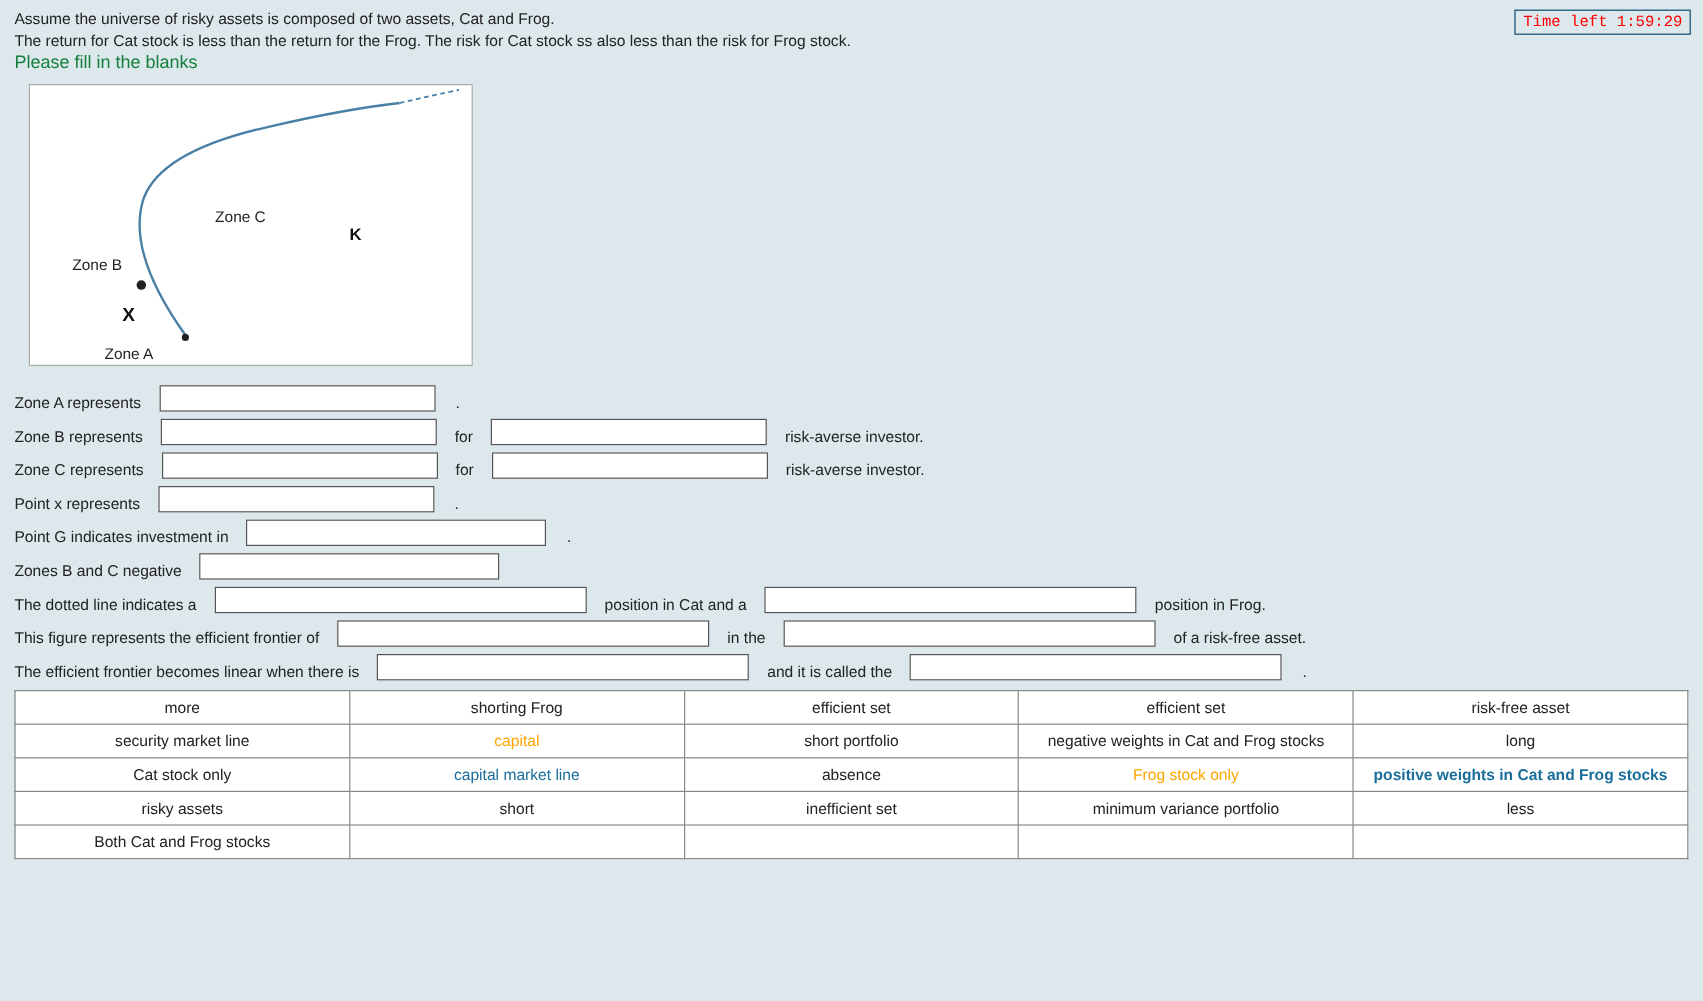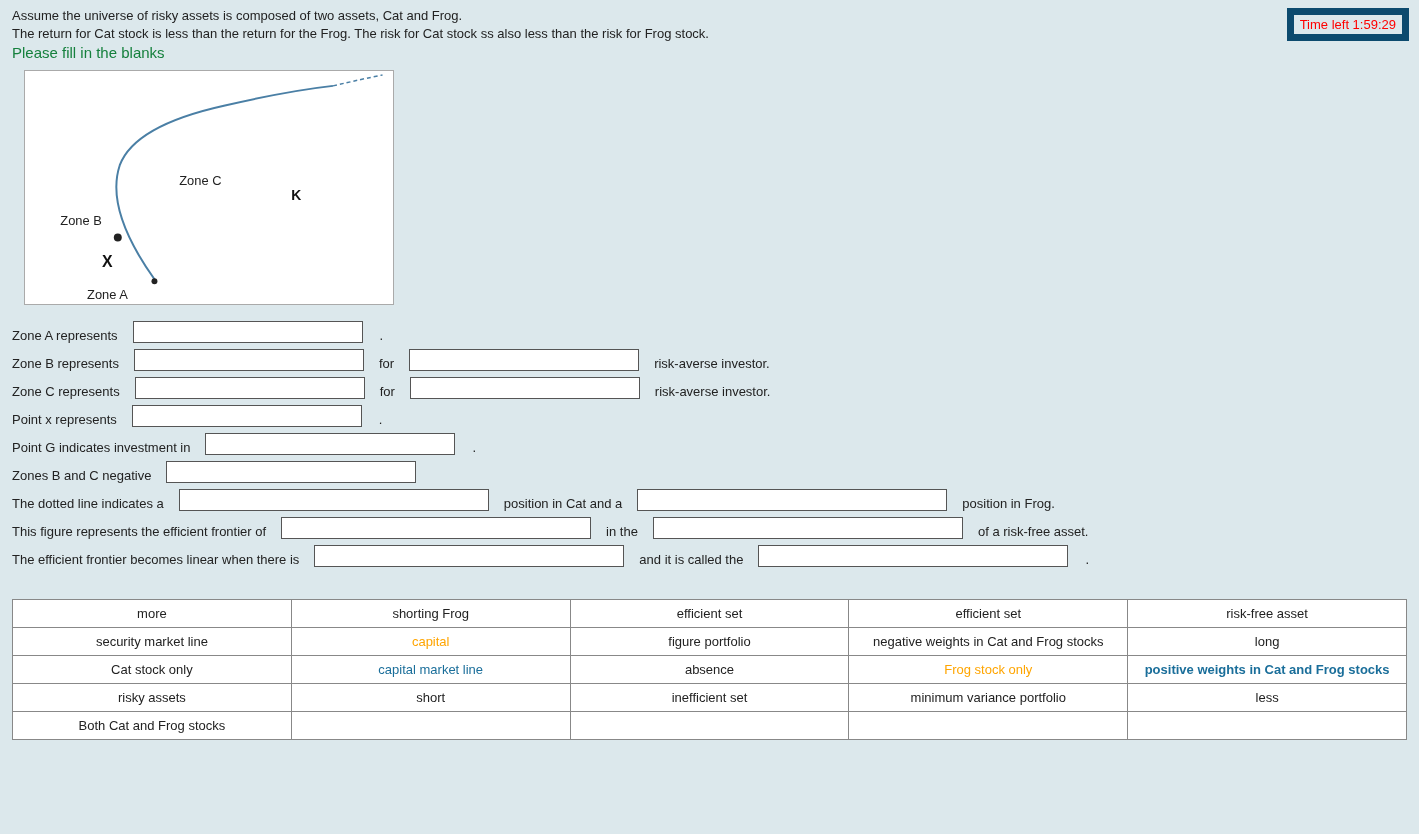--- a/index.html
+++ b/index.html
@@ -9,24 +9,25 @@
       font-size: 13px;
       color: #222;
       padding: 8px 12px;
       min-height: 834px;
       position: relative;
     }
     .timer {
       position: absolute;
       top: 8px;
       right: 10px;
-      border: 7px solid #0c4a6e;
+      border: 1px solid #0c4a6e;
       color: red;
       padding: 2px 6px;
       font-size: 13px;
+      font-family: Liberation Mono, monospace;
     }
     .intro-text p {
       margin-bottom: 3px;
       font-size: 13px;
     }
     .fill-prompt { color: #15803d; font-size: 15px; margin-bottom: 9px; }
 
     
     .chart-container {
       background: white;
@@ -64,21 +65,21 @@
       padding: 0 3px;
       font-size: 12px;
       outline: none;
     }
     .input-md { width: 230px; }
     .input-lg { width: 250px; }
     .input-xl { width: 310px; }
 
     
     .answer-bank {
-      margin-top: 32px;
+      margin-top: 8px;
       border-collapse: collapse;
       width: 100%;
       padding-left: 43px;
     }
     .answer-bank tr td {
       border: 1px solid #888;
       padding: 6px 8px;
       text-align: center;
       background: white;
       cursor: pointer;
@@ -201,21 +202,21 @@
   <tr>
         <td>more</td>
         <td>shorting Frog</td>
         <td>efficient set</td>
         <td>efficient set</td>
         <td>risk-free asset</td>
       </tr>
       <tr>
         <td>security market line</td>
         <td class="orange">capital</td>
-        <td>figure portfolio</td>
+        <td>short portfolio</td>
         <td>negative weights in Cat and Frog stocks</td>
         <td>long</td>
       </tr>
       <tr>
         <td>Cat stock only</td>
         <td class="blue-link">capital market line</td>
         <td>absence</td>
         <td class="frog-orange">Frog stock only</td>
         <td class="pos-blue">positive weights in Cat and Frog stocks</td>
       </tr>

